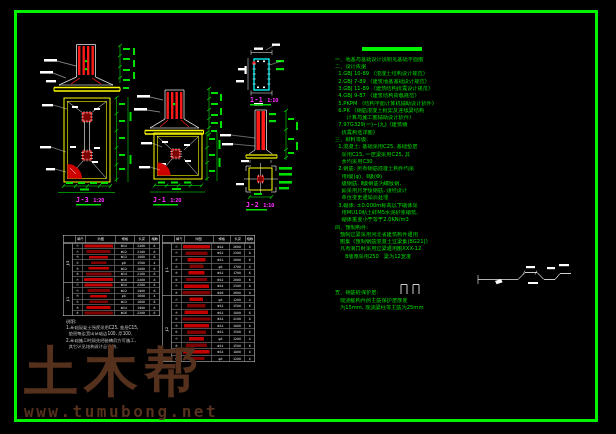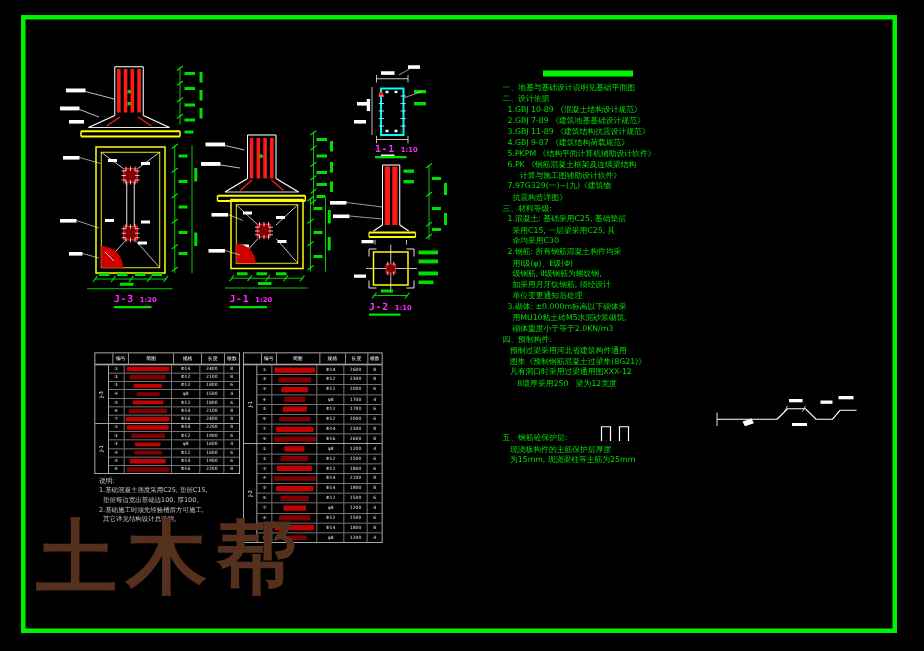--- a/index.html
+++ b/index.html
@@ -823,15 +823,16 @@
           <div class="snline">1.基础混凝土强度采用C25, 垫层C15,</div>
           <div class="snline">  垫层每边宽出基础边100, 厚100。</div>
           <div class="snline">2.基础施工时须先经验槽后方可施工,</div>
           <div class="snline">  其它详见结构设计总说明。</div>
         </div>
     </div>
   </div>
 
   <div id="watermark">
     <div class="wm-brand">土木帮</div>
+    <div class="wm-site">www.tumubong.net</div>
   </div>
 
 </div>
 
 </body></html>

